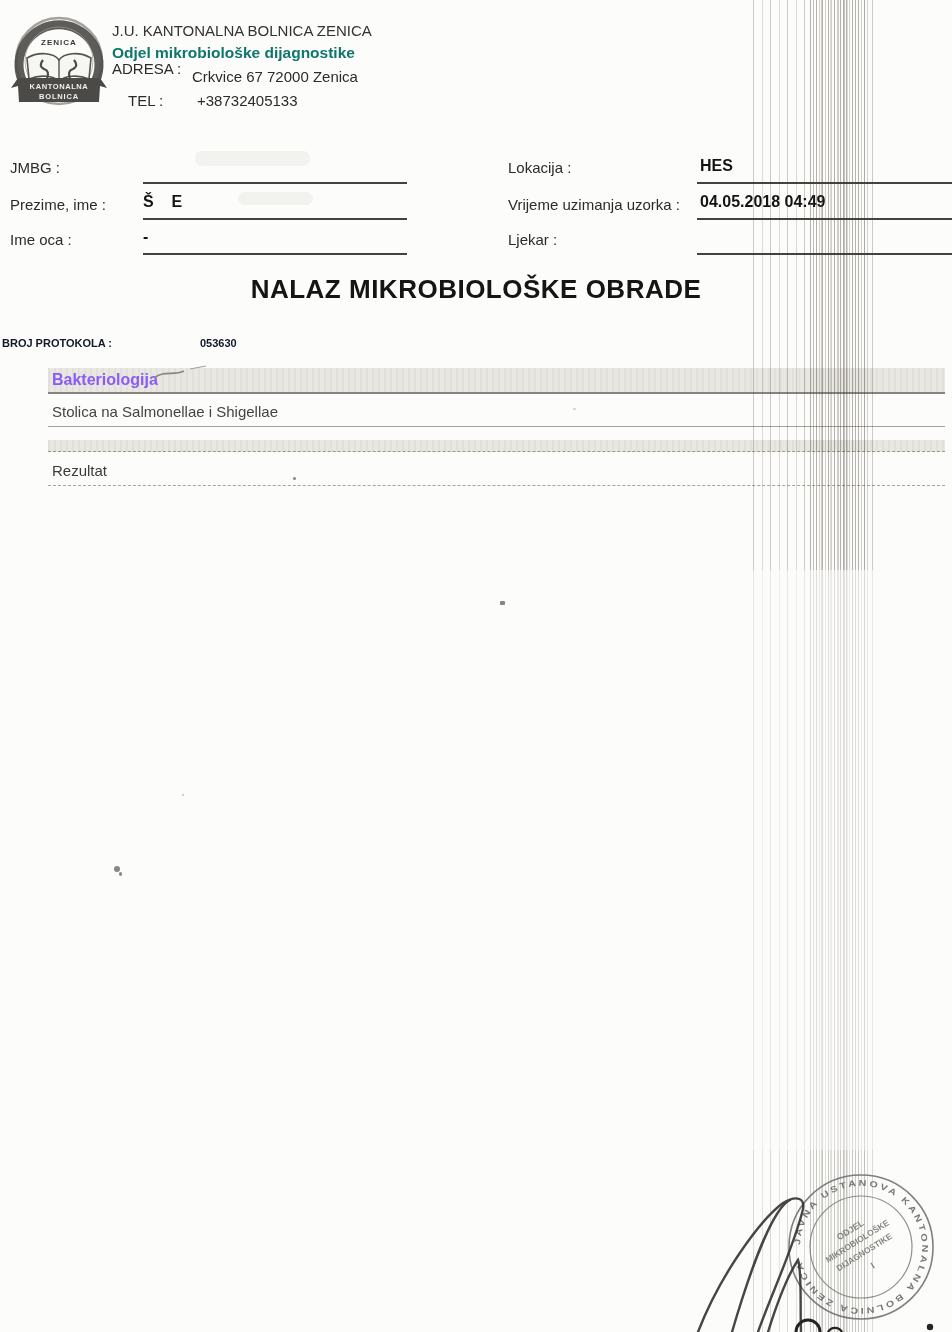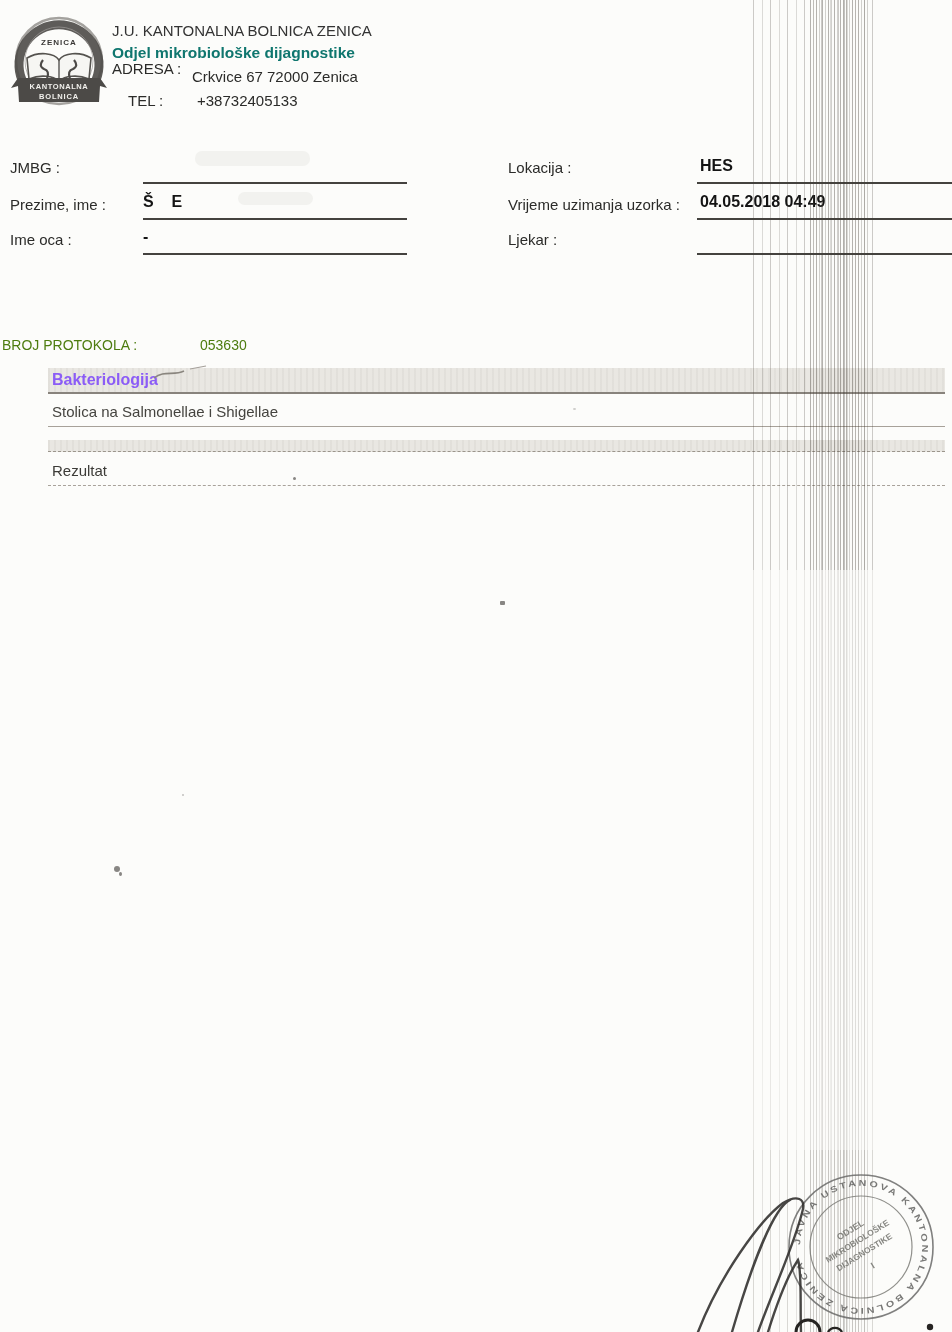--- a/index.html
+++ b/index.html
@@ -12,21 +12,21 @@
   .lbl{font-size:15px; color:#2b2b29;}
   .val-bold{font-size:16px; font-weight:bold; color:#141414;}
   .pre{white-space:pre;}
   .uline{position:absolute; height:2px; background:#44423e;}
   .hdr-line1{font-size:15px; color:#333;}
   .hdr-line2{font-size:15.5px; font-weight:bold; color:#0f766e;}
   .title{
     position:absolute; left:0; top:274px; width:952px; text-align:center;
     font-size:26px; font-weight:bold; letter-spacing:0.5px; color:#171513;
   }
-  .protocol{font-size:14px; font-weight:normal; color:#4d7c0f;}
+  .protocol{font-size:11px; font-weight:bold; color:#0f172a;}
   .band{
     position:absolute; left:48px; width:897px; background:#e9e7e2;
     background-image:repeating-linear-gradient(90deg, rgba(90,85,78,0.05) 0 2px, transparent 2px 6px);
   }
   .tbl-line{position:absolute; left:48px; width:897px; height:0;}
   .section-hdr{font-size:16px; font-weight:bold; color:#8b5cf6;}
   .row-txt{font-size:15px; color:#45443f;}
   .result-lbl{font-size:15px; color:#3c3b37;}
   .result-val{font-size:15px; color:#4a4945;}
   
@@ -85,20 +85,21 @@
   <div class="abs val-bold" style="left:700px; top:157px;">HES</div>
   <div class="uline" style="left:697px; top:182px; width:255px;"></div>
 
   <div class="abs lbl" style="left:508px; top:196px;">Vrijeme uzimanja uzorka :</div>
   <div class="abs val-bold" style="left:700px; top:193px;">04.05.2018 04:49</div>
   <div class="uline" style="left:697px; top:218px; width:255px;"></div>
 
   <div class="abs lbl" style="left:508px; top:231px;">Ljekar :</div>
   <div class="uline" style="left:697px; top:253px; width:255px;"></div>
 
+  <div class="title">NALAZ MIKROBIOLOŠKE OBRADE</div>
 
   <div class="abs protocol" style="left:2px; top:337px;">BROJ PROTOKOLA :</div>
   <div class="abs protocol" style="left:200px; top:337px;">053630</div>
 
   <div class="band" style="top:368px; height:24px; border-bottom:2px solid #88837c;"></div>
   <div class="abs section-hdr" style="left:52px; top:371px;">Bakteriologija</div>
 
   <svg class="abs" style="left:150px; top:364px;" width="64" height="20" viewBox="0 0 64 20">
     <path d="M 4 14 C 14 6, 24 12, 34 7" fill="none" stroke="#8a867f" stroke-width="1.6"></path>
     <path d="M 40 5 L 56 2" fill="none" stroke="#a5a09a" stroke-width="1.2"></path>

